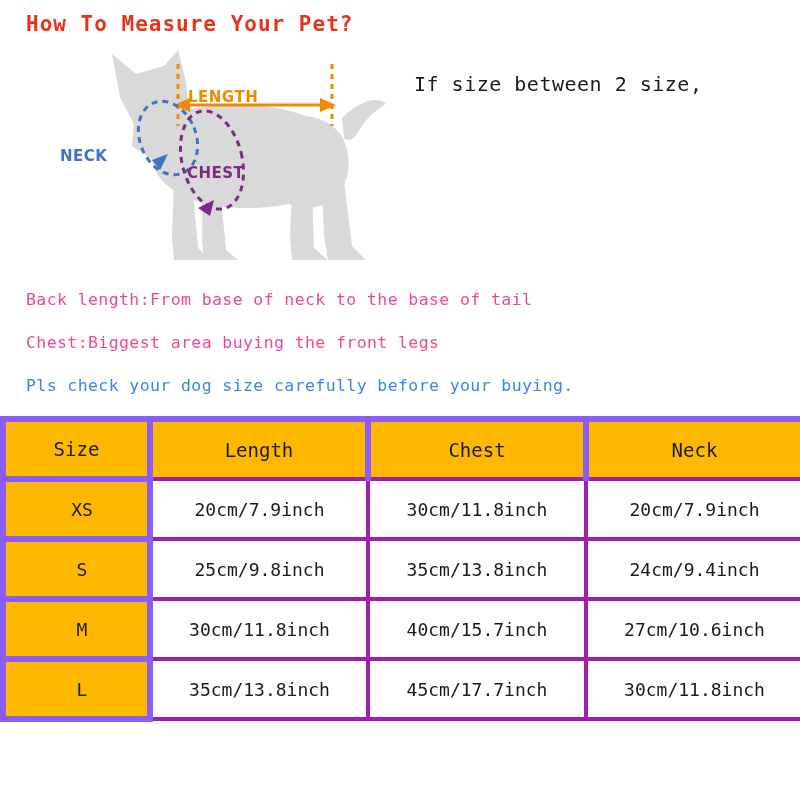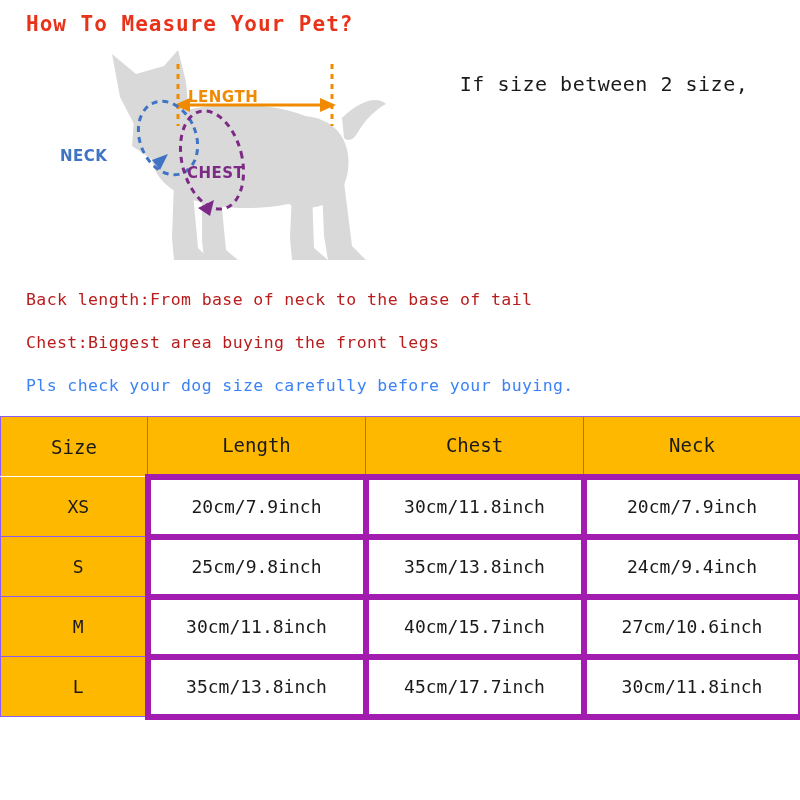--- a/index.html
+++ b/index.html
@@ -34,21 +34,21 @@
   .note {
     position: absolute;
     left: 414px;
     top: 62px;
     width: 380px;
     font-size: 20px;
     color: #1a1a1a;
     line-height: 44px;
     letter-spacing: 0.5px;
   }
-  .note div { white-space: nowrap; text-align: center; }
+  .note div { white-space: nowrap; }
 
   
   .dog-wrap {
     position: absolute;
     left: 60px;
     top: 42px;
     width: 330px;
     height: 230px;
   }
   .dog-svg { display: block; }
@@ -63,39 +63,39 @@
   }
   .lbl-length { left: 128px; top: 46px; color: #f08a00; }
   .lbl-neck   { left: 0px;  top: 105px; color: #3f73c4; }
   .lbl-chest  { left: 127px; top: 122px; color: #7d2a86; }
 
   
   .desc {
     position: absolute;
     left: 26px;
     font-size: 16.5px;
-    color: #b91c1c;
+    color: #ec4899;
     letter-spacing: 0.4px;
     white-space: nowrap;
   }
   .desc1 { top: 290px; }
   .desc2 { top: 333px; }
   .desc3 { top: 376px; color: #3b82f6; }
 
   
   .table {
     position: absolute;
     left: 0;
     top: 416px;
     width: 800px;
     border-collapse: collapse;
     table-layout: fixed;
   }
   .table td, .table th {
-    border: 1px solid #8b5cf6;
+    border: 6px solid #8b5cf6;
     height: 60px;
     text-align: center;
     font-family: "DejaVu Sans Mono", monospace;
     font-size: 18px;
     color: #1a1a1a;
     padding: 0 4px;
     white-space: nowrap;
   }
   .table thead th {
     background: #FFB800;
@@ -103,21 +103,21 @@
     font-size: 19px;
     border-bottom: 1px solid #ffffff;
   }
   .table tbody td.size-cell {
     background: #FFB800;
     font-size: 18px;
     padding-left: 15px;
   }
   .table tbody td.val-cell {
     background: #ffffff;
-    border: 6px solid #a21caf;
+    border: 4px solid #a21caf;
     font-size: 18px;
   }
   .col-size   { width: 147px; }
   .col-length { width: 218px; }
   .col-chest  { width: 218px; }
   .col-neck   { width: 217px; }
 </style>
 </head>
 <body>
 

